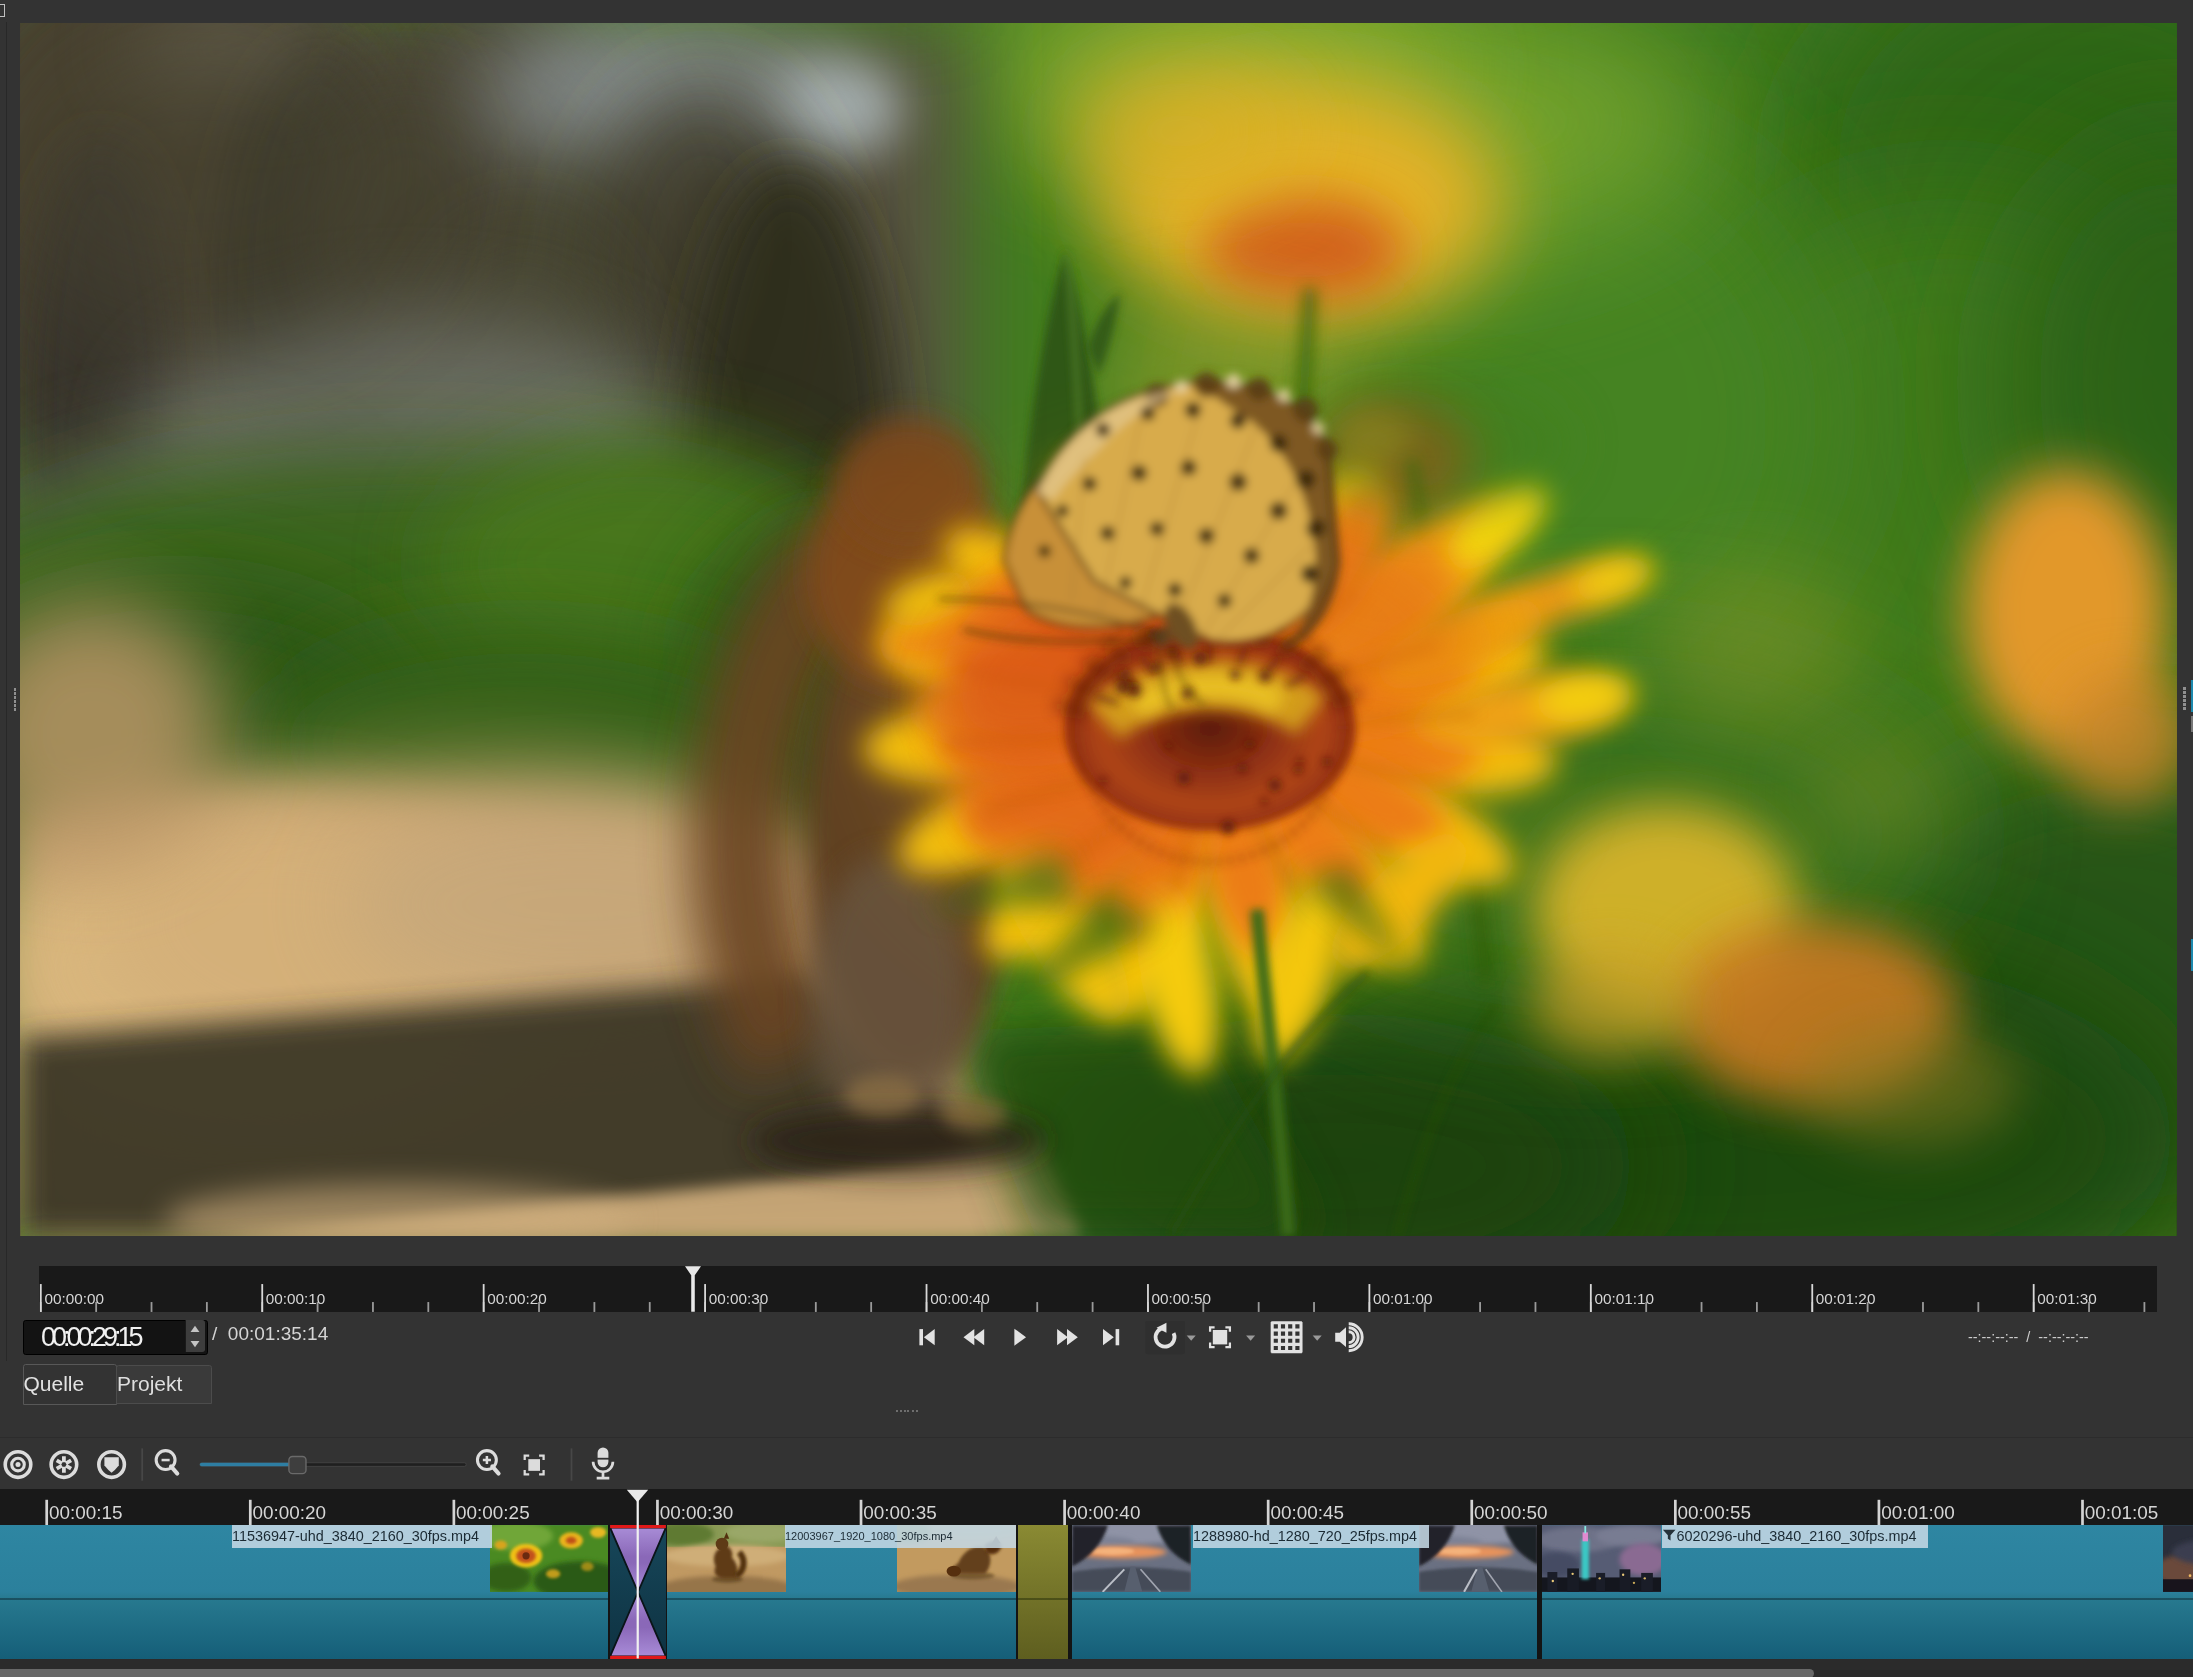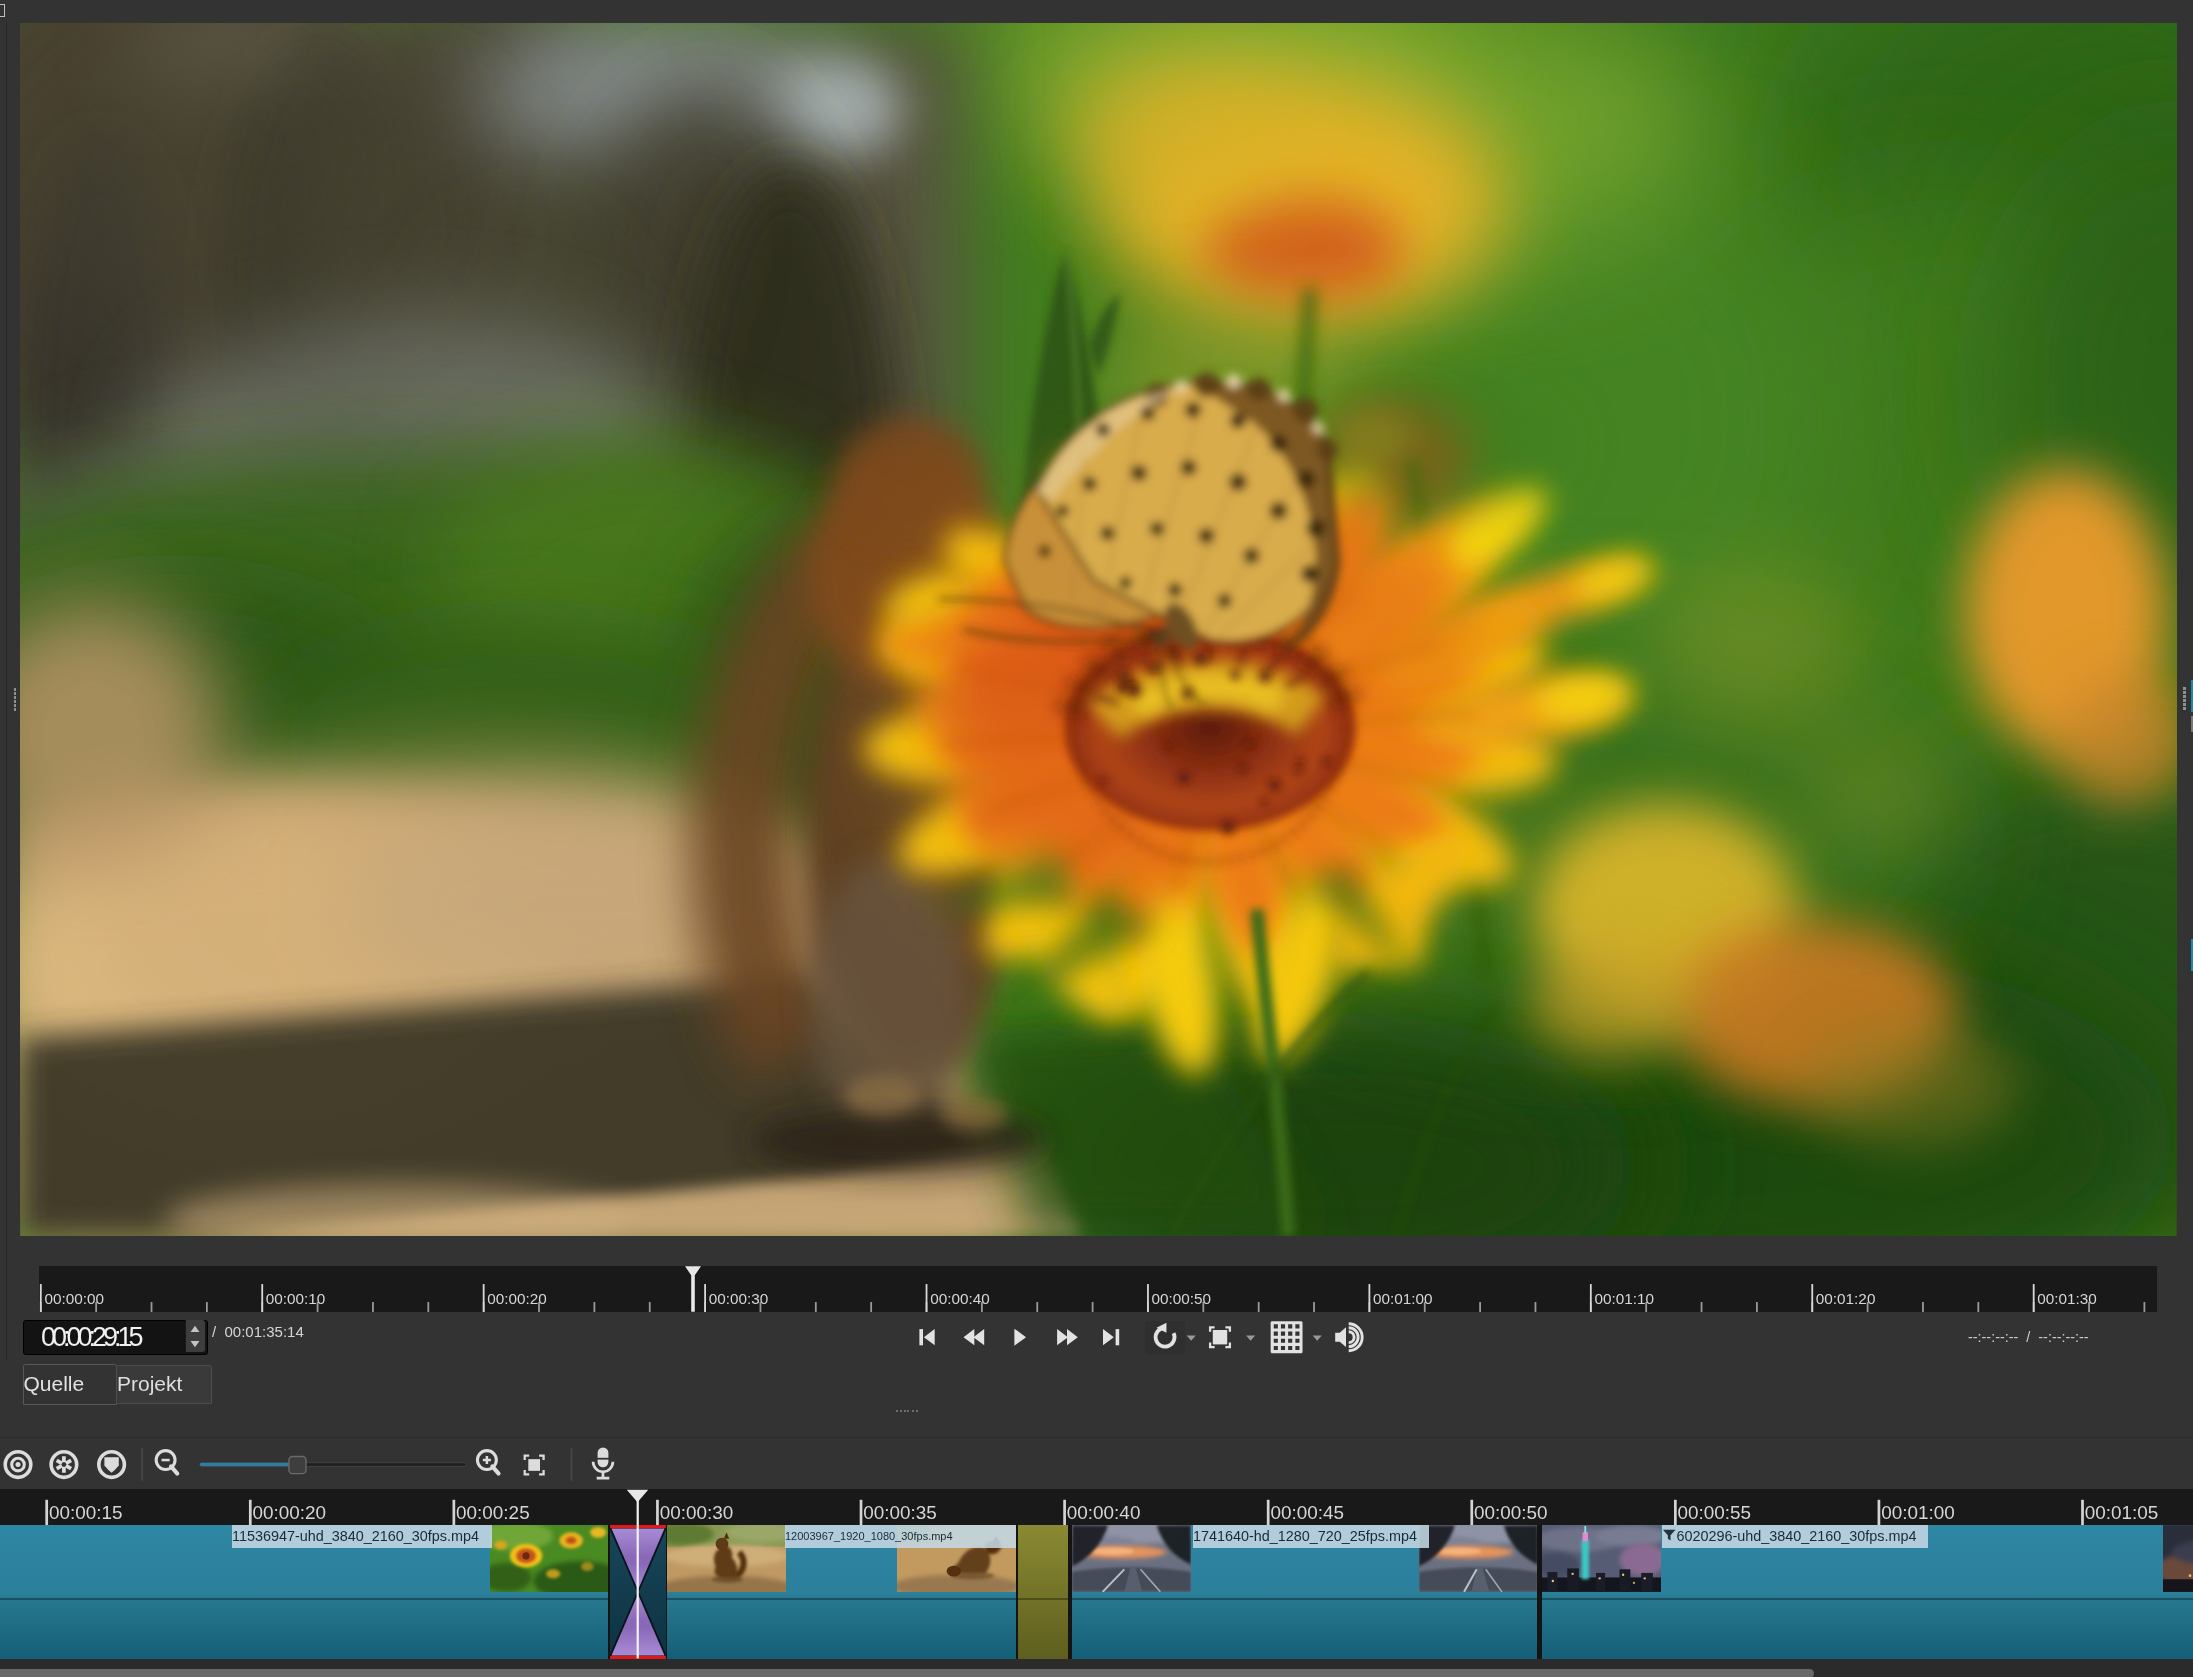--- a/index.html
+++ b/index.html
@@ -327,21 +327,21 @@
 <svg class="a" style="left:677px;top:1266px" width="32" height="46" viewBox="0 0 36 51">
     <polygon points="9,0 27,0 20,10 20,51 16,51 16,10" fill="#e8e8e8"></polygon>
   </svg>
 <div class="a" style="left:22.5px;top:1320px;width:183px;height:33px;background:#131313;border:0.9px solid #000;border-radius:2.7px"></div>
 <div class="a" style="left:41px;top:1320px;width:144px;height:33px;line-height:34px;font-family:Liberation Sans, sans-serif;font-size:27px;letter-spacing:-4px;color:#f0f0f0;white-space:nowrap">00:00:29:15</div>
 <div class="a" style="left:185px;top:1320px;width:19px;height:31.5px;background:#3d3d3d;border-radius:0 2.7px 2.7px 0;border-left:0.9px solid #1a1a1a"></div>
 <svg class="a" style="left:187px;top:1322px" width="16" height="29" viewBox="0 0 18 32">
     <polygon points="9,4 14,11 4,11" fill="#c4c4c4"></polygon>
     <polygon points="9,28 14,21 4,21" fill="#c4c4c4"></polygon>
   </svg>
-<div class="a" style="left:212px;top:1323px;font-size:15px;color:#d5d5d5">/&nbsp; 00:01:35:14</div>
+<div class="a" style="left:212px;top:1323px;font-size:19px;color:#d5d5d5">/&nbsp; 00:01:35:14</div>
 <svg class="a" style="left:905px;top:1321px" width="468" height="36" viewBox="0 0 520 40">
     <rect x="16" y="9" width="4" height="18" fill="#e2e2e2"></rect>
     <polygon points="33.0,9.0 33.0,27.0 21.0,18.0" fill="#e2e2e2"></polygon>
     <polygon points="77.0,9.0 77.0,27.0 65.0,18.0" fill="#e2e2e2"></polygon>
     <polygon points="88.0,9.0 88.0,27.0 76.0,18.0" fill="#e2e2e2"></polygon>
     <polygon points="121.5,8.5 121.5,27.5 134.5,18.0" fill="#e2e2e2"></polygon>
     <polygon points="169.0,9.0 169.0,27.0 181.0,18.0" fill="#e2e2e2"></polygon>
     <polygon points="180.0,9.0 180.0,27.0 192.0,18.0" fill="#e2e2e2"></polygon>
     <polygon points="220.0,9.0 220.0,27.0 232.0,18.0" fill="#e2e2e2"></polygon>
     <rect x="234" y="9" width="4" height="18" fill="#e2e2e2"></rect>
@@ -552,21 +552,21 @@
         <ellipse cx="55" cy="30" rx="50" ry="7" fill="#e8935c" filter="url(#tb)"></ellipse>
         <ellipse cx="45" cy="29" rx="24" ry="4" fill="#f4b27c" filter="url(#tb2)"></ellipse>
         <path d="M0,0 L40,0 C34,20 20,36 0,46 Z" fill="#23242a" filter="url(#tb2)"></path>
         <path d="M132,0 L94,0 C100,20 112,34 132,44 Z" fill="#1f2026" filter="url(#tb2)"></path>
         <path d="M0,74 L0,52 C40,45 92,45 132,52 L132,74 Z" fill="#454b58" filter="url(#tb2)"></path>
         <path d="M58,74 L65,46 L70,46 L78,74 Z" fill="#596070" opacity="0.95"></path>
         <path d="M50,74 L64,49" stroke="#c8ccd4" stroke-width="2.2" opacity="0.9"></path>
         <path d="M92,74 L74,49" stroke="#b8bcc6" stroke-width="1.8" opacity="0.8"></path>
       </svg></div>
 <div class="a" style="left:0px;top:73px;width:465px;height:1.8px;background:rgba(10,30,40,0.45)"></div>
-<div class="a" style="left:121px;top:0px;width:236px;height:22.5px;background:rgba(196,215,228,0.88);color:#1b2a33;font-size:14.4px;line-height:22.5px;white-space:nowrap;overflow:hidden">1741640-hd_1280_720_25fps.mp4</div>
+<div class="a" style="left:121px;top:0px;width:236px;height:22.5px;background:rgba(196,215,228,0.88);color:#1b2a33;font-size:14.4px;line-height:22.5px;white-space:nowrap;overflow:hidden">1288980-hd_1280_720_25fps.mp4</div>
 </div>
 <div class="a" style="left:1542px;top:1525px;width:700px;height:134px;background:linear-gradient(180deg,#2e86a2 0%,#2b809c 50%,#27798f 55%,#155e78 100%);overflow:hidden">
 <div class="a" style="left:0px;top:0px;width:119px;height:67px"><svg width="119" height="67" viewBox="0 0 132 74">
         <defs>
           <filter id="tb" x="-120%" y="-120%" width="340%" height="340%">
             <feGaussianBlur stdDeviation="3"></feGaussianBlur>
           </filter>
           <filter id="tb2" x="-120%" y="-120%" width="340%" height="340%">
             <feGaussianBlur stdDeviation="1.5"></feGaussianBlur>
           </filter>

